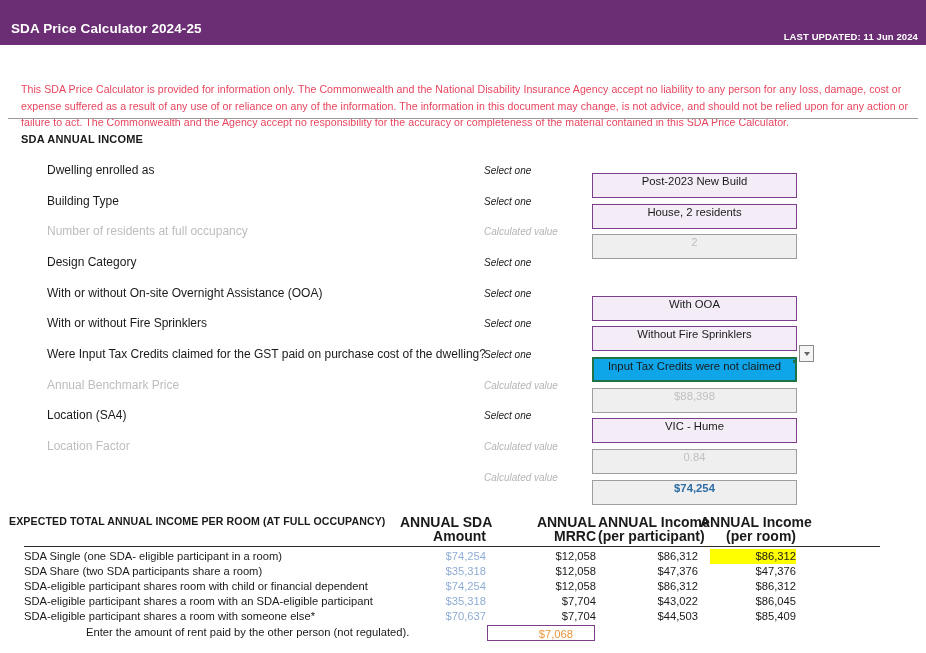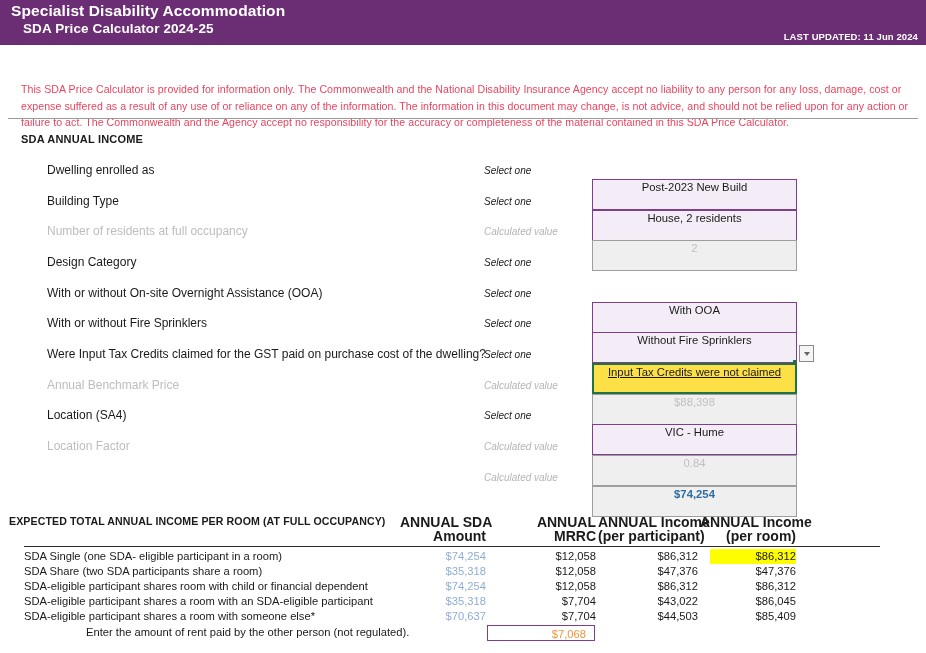--- a/index.html
+++ b/index.html
@@ -48,21 +48,20 @@
     white-space: nowrap;
   }
   .banner-subtitle {
     position: absolute;
     left: 11px;
     top: 21px;
     font-size: 13.5px;
     font-weight: bold;
     letter-spacing: 0.1px;
     white-space: nowrap;
-    margin-left: 12px;
   }
   .banner-updated {
     position: absolute;
     right: 8px;
     top: 31px;
     font-size: 9.5px;
     font-weight: bold;
     letter-spacing: 0.1px;
     white-space: nowrap;
   }
@@ -126,47 +125,46 @@
     line-height: 19px;
     font-style: italic;
     color: #1a1a1a;
     white-space: nowrap;
   }
   .row-hint.muted { color: #b5b5b5; }
 
   .cell {
     position: absolute;
     left: 592px;
-    top: 18px;
+    top: 12px;
     width: 205px;
-    height: 31px;
+    height: 25px;
     line-height: 15px;
     text-align: center;
     font-size: 11.3px;
     box-sizing: border-box;
   }
   .cell.input {
     background: #f4edf7;
     border: 1px solid #7d3f8c;
     color: #1a1a1a;
   }
   .cell.calc {
     background: #efefef;
     border: 1px solid #9e9e9e;
     color: #c0c0c0;
   }
   .cell.calc.strong {
     color: #2e6da4;
     font-weight: bold;
   }
   .cell.active {
-    background: #fde047;
+    background: #0ea5e9;
     border: 2px solid #217346;
     color: #1a1a1a;
-    text-decoration: underline;
   }
   .dropdown-btn {
     position: absolute;
     left: 799px;
     top: 0px;
     width: 15px;
     height: 17px;
     background: #f5f5f5;
     border: 1px solid #8a8a8a;
     box-sizing: border-box;
@@ -252,32 +250,31 @@
     position: absolute;
     left: 487px;
     top: 625px;
     width: 108px;
     height: 16px;
     line-height: 16px;
     box-sizing: border-box;
     background: #ffffff;
     border: 1px solid #7d3f8c;
     text-align: right;
-    padding-right: 8px;
+    padding-right: 21px;
     font-size: 11.2px;
     color: #e8963c;
   }
 </style>
 </head>
 <body>
 
 <div class="top-strip"></div>
 
 <div class="banner">
-  <div class="banner-title">Specialist Disability Accommodation</div>
   <div class="banner-subtitle">SDA Price Calculator 2024-25</div>
   <div class="banner-updated">LAST UPDATED: 11 Jun 2024</div>
 </div>
 
 <div class="disclaimer">This SDA Price Calculator is provided for information only.  The Commonwealth and the National Disability Insurance Agency accept no liability to any person for any loss, damage, cost or expense suffered as a result of any use of or reliance on any of the information.  The information in this document may change, is not advice, and should not be relied upon for any action or failure to act. The Commonwealth and the Agency accept no responsibility for the accuracy or completeness of the material contained in this SDA Price Calculator.</div>
 <div class="rule-under-disclaimer"></div>
 
 <div class="section-title">SDA ANNUAL INCOME</div>
 
 <div class="form-row" style="top:161px">

